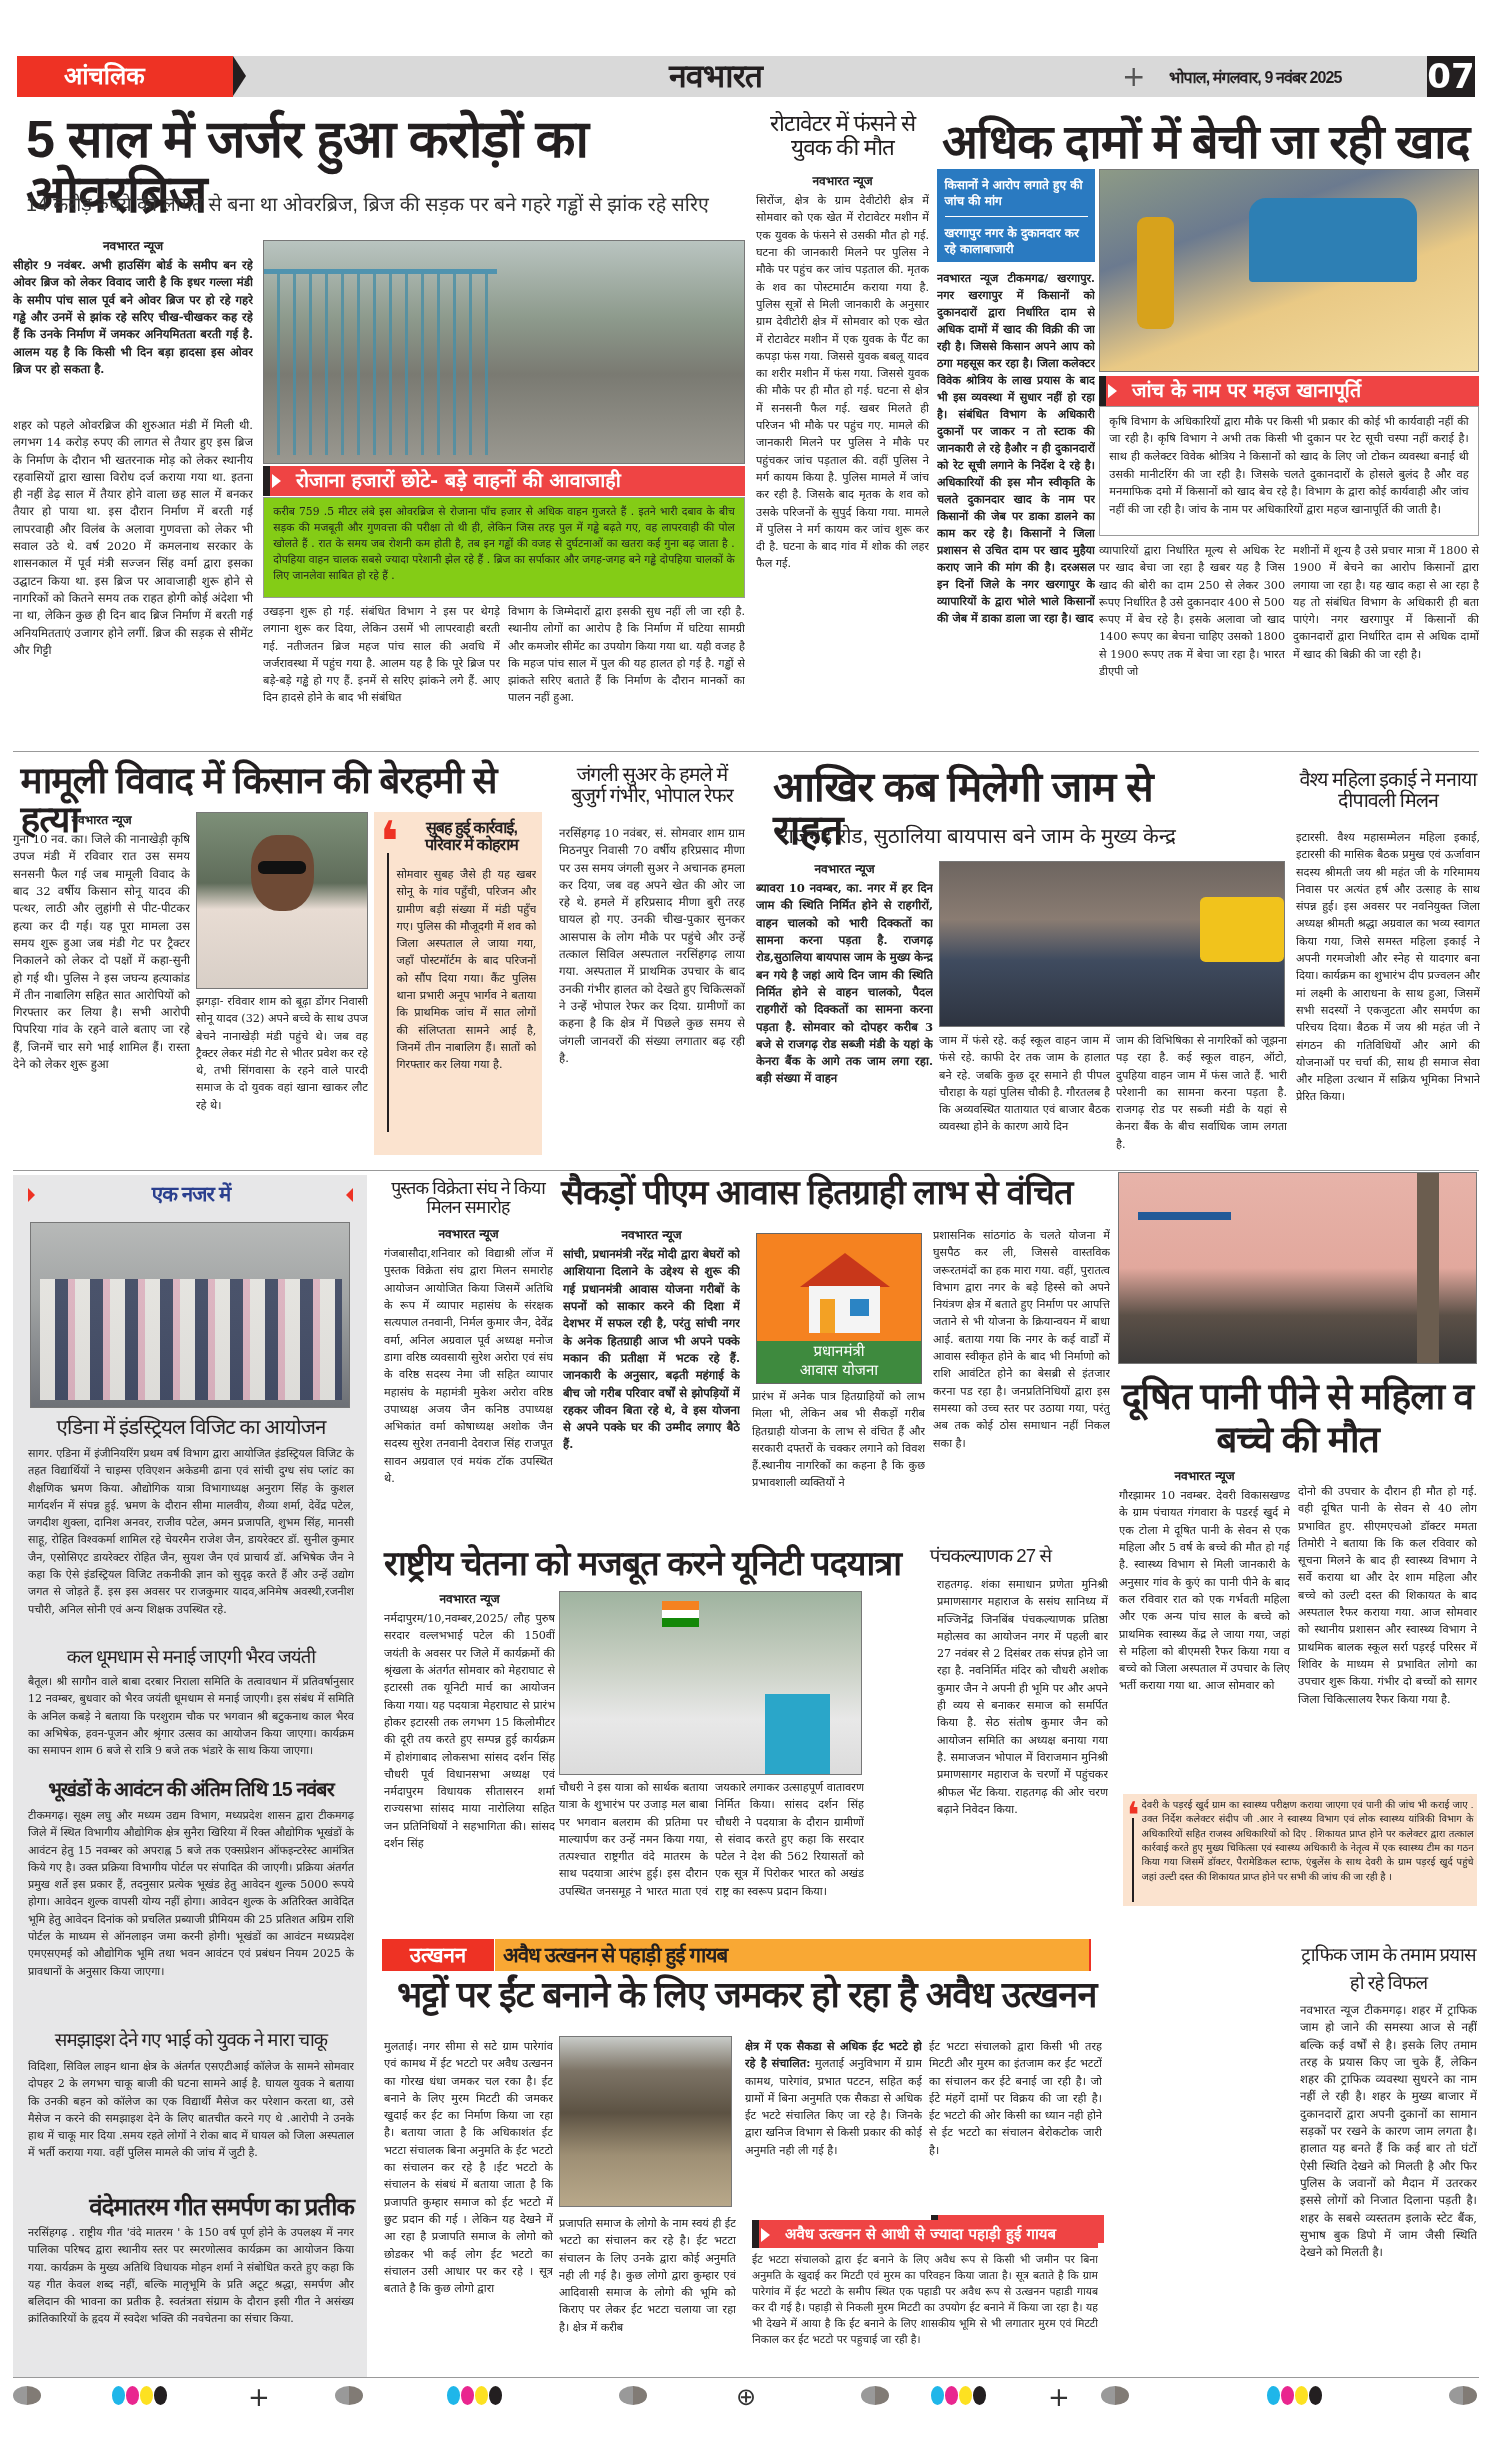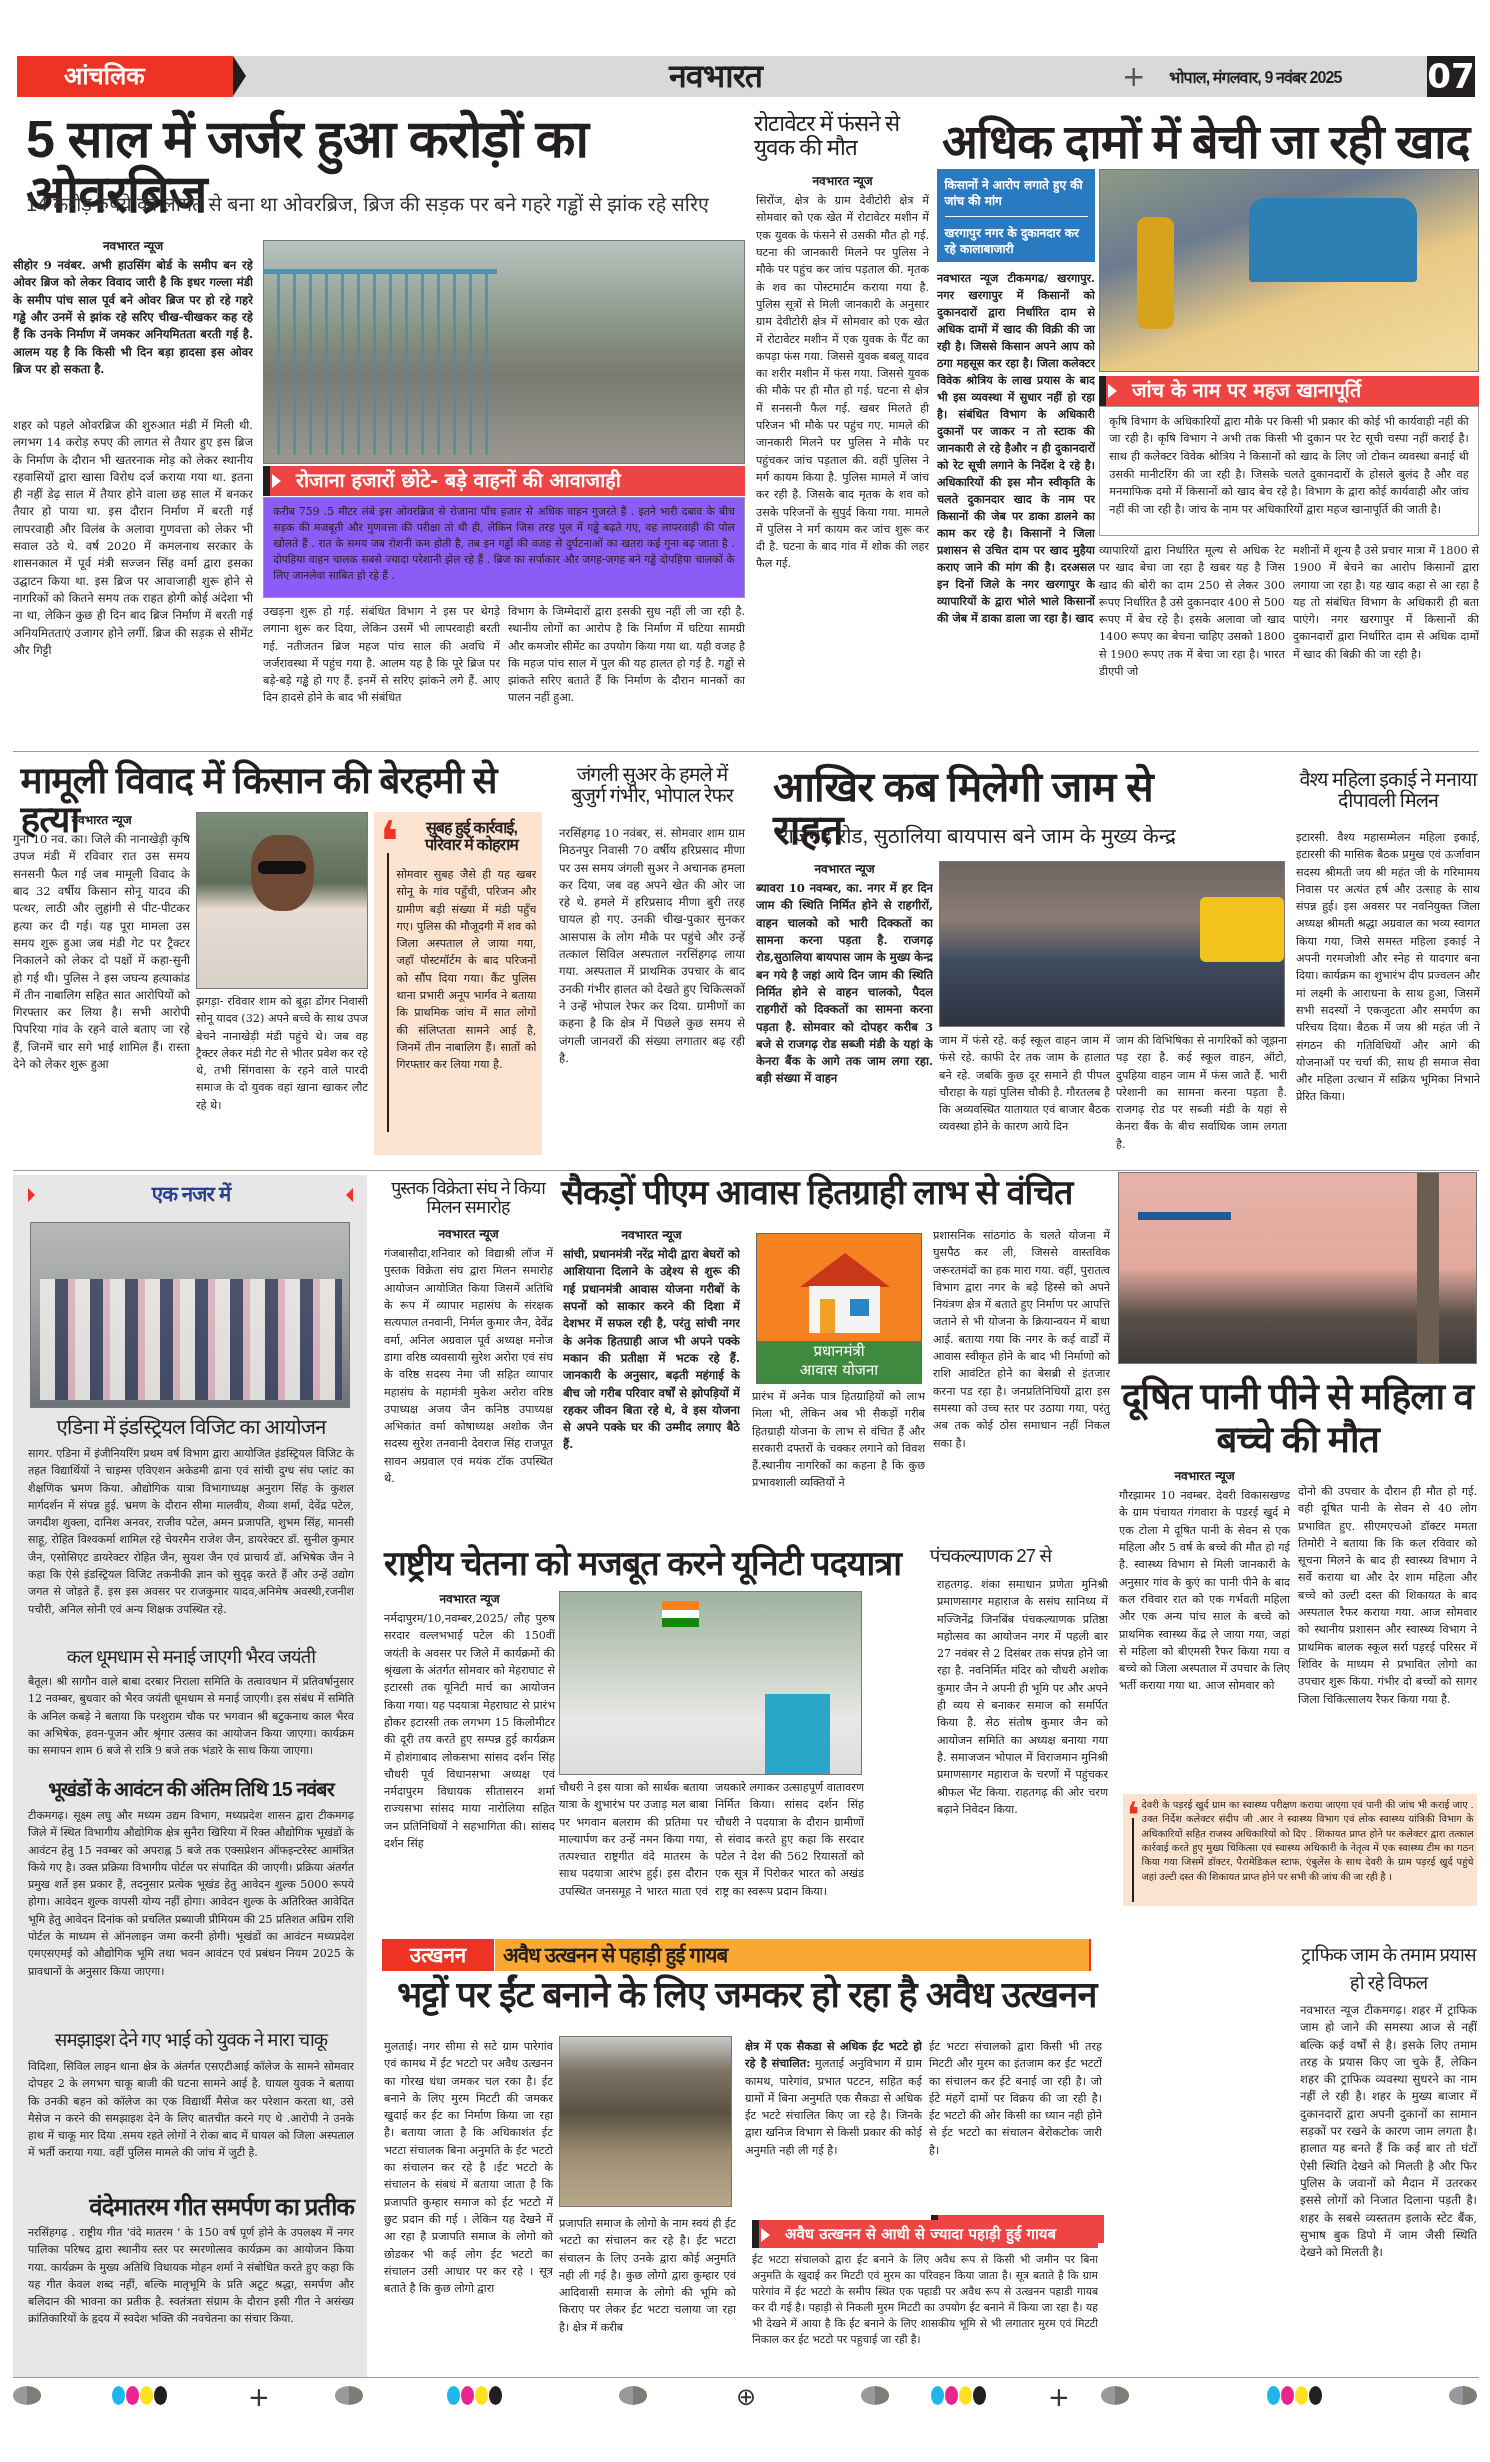--- a/index.html
+++ b/index.html
@@ -14,21 +14,21 @@
 
 #masthead{left:17px;top:56px;width:1458px;height:41px;background:#d9d9d9}
 #section-tag{left:17px;top:56px;width:216px;height:41px;background:#ee3224;color:#fff;font-size:24px;font-weight:700;padding-left:47px;line-height:41px}
 #section-arrow{left:233px;top:56px;width:0;height:0;border-top:20.5px solid transparent;border-bottom:20.5px solid transparent;border-left:13px solid #231f20}
 #brand{left:669px;top:58px;font-size:32px;font-weight:700;line-height:37px}
 #plus-mark{left:1122px;top:60px;font-size:28px;color:#555;line-height:34px}
 #date{left:1169px;top:67px;font-size:16px;font-weight:700;line-height:22.4px}
 #page-no{left:1427px;top:56px;width:48px;height:41px;background:#231f20;color:#fff;font-size:34px;font-weight:700;text-align:center;line-height:41px}
 .redbar{background:#ef4444;color:#fff;font-weight:700;font-size:19.6px;line-height:30px;padding-left:26px;position:absolute;border-left:7.5px solid #231f20}
 .redbar:before{content:"";position:absolute;left:1.9px;top:7.5px;border-top:7.5px solid transparent;border-bottom:7.5px solid transparent;border-left:9.3px solid #fff}
-.graybox{background:#8b5cf6;border:0.9px solid #999;position:absolute;padding:5.6px 9.3px}
+.graybox{background:#84cc16;border:0.9px solid #999;position:absolute;padding:5.6px 9.3px}
 .peach{background:#fbe3cf;position:absolute}
 .bluebox{background:#2a7ac1;color:#fff;position:absolute;padding:9.3px 11.2px;font-weight:700;font-size:16px;line-height:20.5px}
 .bluebox hr{border:0;border-top:1.9px solid #fff;margin:7.5px 0}
 .quote-mark{color:#ee3224;font-size:56px;font-weight:700;line-height:47px;position:absolute}
 .rule{position:absolute;background:#999}
 .graypanel{background:#e7e7e8;position:absolute}
 .reg{position:absolute;top:2386px;height:28px}
 .dot{display:inline-block;width:13px;height:18.6px;border-radius:50%;margin-right:0.9px}
 .split{display:inline-block;width:28px;height:18.6px;border-radius:50%;background:linear-gradient(90deg,#999 50%,#817b75 50%)}
 .orangebar{background:#f9a834;position:absolute}
@@ -52,21 +52,21 @@
 </div>
 <div class="abs txt" style="left:13px;top:417px;width:240px;height:317px;">शहर को पहले ओवरब्रिज की शुरुआत मंडी में मिली थी. लगभग 14 करोड़ रुपए की लागत से तैयार हुए इस ब्रिज के निर्माण के दौरान भी खतरनाक मोड़ को लेकर स्थानीय रहवासियों द्वारा खासा विरोध दर्ज कराया गया था. इतना ही नहीं डेढ़ साल में तैयार होने वाला छह साल में बनकर तैयार हो पाया था. इस दौरान निर्माण में बरती गई लापरवाही और विलंब के अलावा गुणवत्ता को लेकर भी सवाल उठे थे. वर्ष 2020 में कमलनाथ सरकार के शासनकाल में पूर्व मंत्री सज्जन सिंह वर्मा द्वारा इसका उद्घाटन किया था. इस ब्रिज पर आवाजाही शुरू होने से नागरिकों को कितने समय तक राहत होगी कोई अंदेशा भी ना था, लेकिन कुछ ही दिन बाद ब्रिज निर्माण में बरती गई अनियमितताएं उजागर होने लगीं. ब्रिज की सड़क से सीमेंट और गिट्टी</div>
 <div class="abs photo" style="left:263px;top:240px;width:482px;height:224px;background:linear-gradient(180deg,#b9c4c0 0%,#8d9a8c 35%,#7a7a72 60%,#9a9890 100%);">
   <div style="position:absolute;left:0;top:28px;width:233px;height:186px;border-top:5.6px solid #3b8cb0;background:repeating-linear-gradient(90deg,transparent 0 13px,#4a8fa6 13px 16px);opacity:.8"></div>
 </div>
 <div class="redbar" style="left:263px;top:466px;width:482px;height:30px;">रोजाना हजारों छोटे- बड़े वाहनों की आवाजाही</div>
 <div class="graybox txt" style="left:263px;top:497px;width:482px;height:101px;font-size:10.7px;line-height:16px;">करीब 759 .5 मीटर लंबे इस ओवरब्रिज से रोजाना पाँच हजार से अधिक वाहन गुजरते हैं . इतने भारी दबाव के बीच सड़क की मजबूती और गुणवत्ता की परीक्षा तो थी ही, लेकिन जिस तरह पुल में गड्ढे बढ़ते गए, वह लापरवाही की पोल खोलते हैं . रात के समय जब रोशनी कम होती है, तब इन गड्ढों की वजह से दुर्घटनाओं का खतरा कई गुना बढ़ जाता है . दोपहिया वाहन चालक सबसे ज्यादा परेशानी झेल रहे हैं . ब्रिज का सर्पाकार और जगह-जगह बने गड्ढे दोपहिया चालकों के लिए जानलेवा साबित हो रहे हैं .</div>
 <div class="abs txt" style="left:263px;top:603px;width:237px;height:140px;font-size:11.2px;">उखड़ना शुरू हो गई. संबंधित विभाग ने इस पर थेगड़े लगाना शुरू कर दिया, लेकिन उसमें भी लापरवाही बरती गई. नतीजतन ब्रिज महज पांच साल की अवधि में जर्जरावस्था में पहुंच गया है. आलम यह है कि पूरे ब्रिज पर बड़े-बड़े गड्ढे हो गए हैं. इनमें से सरिए झांकने लगे हैं. आए दिन हादसे होने के बाद भी संबंधित</div>
 <div class="abs txt" style="left:508px;top:603px;width:237px;height:140px;font-size:11.2px;">विभाग के जिम्मेदारों द्वारा इसकी सुध नहीं ली जा रही है. स्थानीय लोगों का आरोप है कि निर्माण में घटिया सामग्री और कमजोर सीमेंट का उपयोग किया गया था. यही वजह है कि महज पांच साल में पुल की यह हालत हो गई है. गड्ढों से झांकते सरिए बताते हैं कि निर्माण के दौरान मानकों का पालन नहीं हुआ.</div>
 
-<div class="abs hl" style="left:754px;top:112px;width:177px;font-size:22.4px;text-align:left;font-weight:400;">रोटावेटर में फंसने से युवक की मौत</div>
+<div class="abs hl" style="left:754px;top:112px;width:177px;font-size:22.4px;text-align:center;font-weight:400;">रोटावेटर में फंसने से युवक की मौत</div>
 <div class="abs txt" style="left:756px;top:173px;width:173px;height:564px;font-size:11.2px;">
   <div class="byline">नवभारत न्यूज</div>
   <span>सिरोंज, क्षेत्र के ग्राम देवीटोरी क्षेत्र में सोमवार को एक खेत में रोटावेटर मशीन में एक युवक के फंसने से उसकी मौत हो गई. घटना की जानकारी मिलने पर पुलिस ने मौके पर पहुंच कर जांच पड़ताल की. मृतक के शव का पोस्टमार्टम कराया गया है. पुलिस सूत्रों से मिली जानकारी के अनुसार ग्राम देवीटोरी क्षेत्र में सोमवार को एक खेत में रोटावेटर मशीन में एक युवक के पैंट का कपड़ा फंस गया. जिससे युवक बबलू यादव का शरीर मशीन में फंस गया. जिससे युवक की मौके पर ही मौत हो गई. घटना से क्षेत्र में सनसनी फैल गई. खबर मिलते ही परिजन भी मौके पर पहुंच गए. मामले की जानकारी मिलने पर पुलिस ने मौके पर पहुंचकर जांच पड़ताल की. वहीं पुलिस ने मर्ग कायम किया है. पुलिस मामले में जांच कर रही है. जिसके बाद मृतक के शव को उसके परिजनों के सुपुर्द किया गया. मामले में पुलिस ने मर्ग कायम कर जांच शुरू कर दी है. घटना के बाद गांव में शोक की लहर फैल गई.</span>
 </div>
 
 <div class="abs hl" style="left:942px;top:117px;width:540px;font-size:47px;">अधिक दामों में बेची जा रही खाद</div>
 <div class="bluebox" style="left:937px;top:169px;width:158px;height:93px;font-size:12px;line-height:16px;padding:7.5px 7.5px;">
   <div>किसानों ने आरोप लगाते हुए की जांच की मांग</div>
   <hr>
   <div>खरगापुर नगर के दुकानदार कर रहे कालाबाजारी</div>

